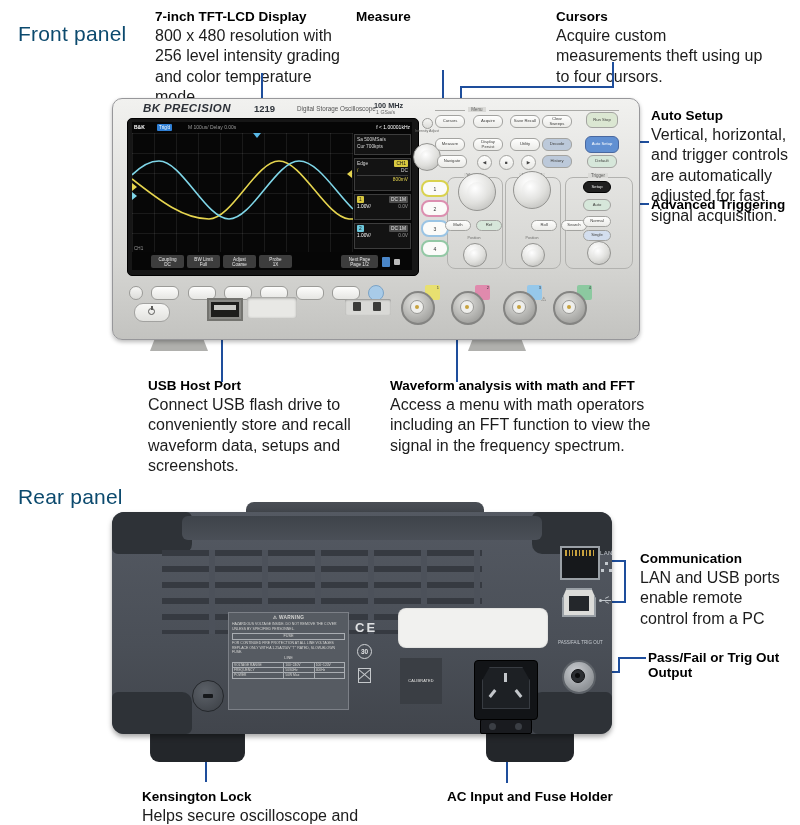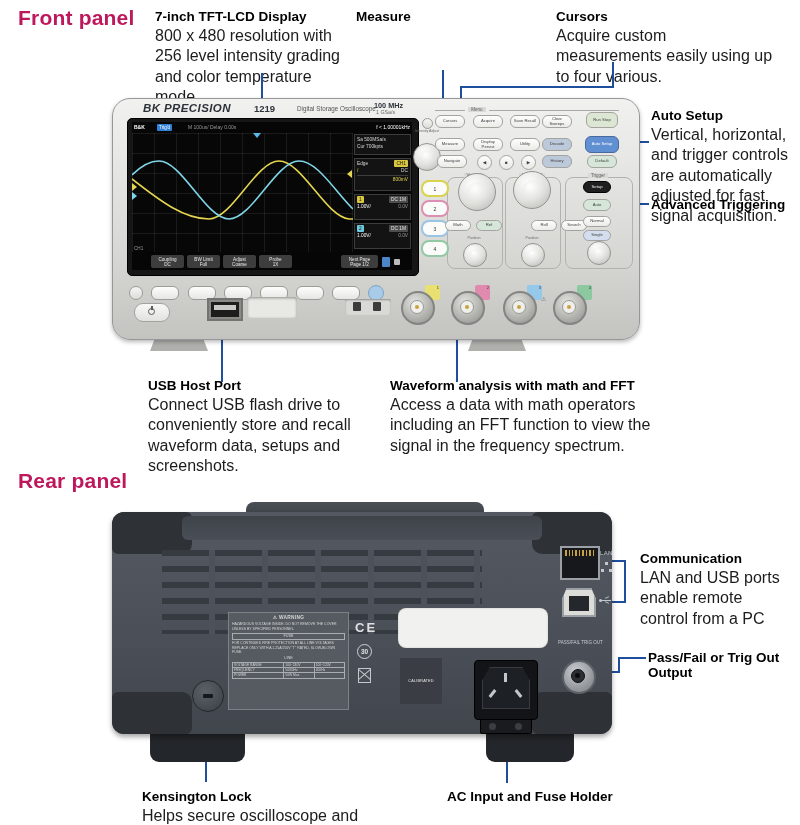--- a/index.html
+++ b/index.html
@@ -1,27 +1,27 @@
 <!DOCTYPE html>
 <html><head>
 <meta charset="utf-8">
 <style>
   html,body{margin:0;padding:0;background:#fff;}
   .page{position:relative;width:800px;height:825px;background:#fff;font-family:"Liberation Sans",sans-serif;overflow:hidden;}
   .abs{position:absolute;}
-  .h1{position:absolute;font-weight:bold;font-size:21px;color:#be185d;letter-spacing:.2px;}
+  .h1{position:absolute;font-weight:normal;font-size:21px;color:#0c4a6e;letter-spacing:.2px;margin-top:16px;}
   .co{position:absolute;}
   .co-t{font-size:13.5px;font-weight:bold;color:#000;line-height:1.12;}
   .co-b{font-size:16px;color:#1c1c1c;line-height:1.27;margin-top:2px;}
   .ln{position:absolute;background:#1e4e9c;}
   .dot{position:absolute;width:7px;height:7px;border-radius:50%;background:#1e4e9c;}
   .tick{position:absolute;background:#222;}
 
   
-  .scope{position:absolute;left:112px;top:98px;width:526px;height:240px;background:linear-gradient(#f1f1ef,#d7d7d4 65%,#c3c3c0);border:1px solid #97979a;border-radius:18px;box-shadow:0 2px 4px rgba(0,0,0,.28);}
+  .scope{position:absolute;left:112px;top:98px;width:526px;height:240px;background:linear-gradient(#f1f1ef,#d7d7d4 65%,#c3c3c0);border:1px solid #97979a;border-radius:10px;box-shadow:0 2px 4px rgba(0,0,0,.28);}
   .brand{position:absolute;font-style:italic;font-weight:bold;font-size:11.5px;color:#2d3138;letter-spacing:.4px;}
   .model{position:absolute;font-weight:bold;font-size:9.5px;color:#2f343b;}
   .tlab{position:absolute;font-size:6.3px;color:#555;}
   .bwlab{position:absolute;font-weight:bold;font-size:7.3px;color:#2f343b;}
   .srlab{position:absolute;font-size:5.3px;color:#666;}
   .bezel{position:absolute;background:#161616;border:1px solid #000;border-radius:5px;}
   .display{position:absolute;background:#060606;overflow:hidden;}
   .sbtxt{position:absolute;font-size:5px;color:#c9c9c9;white-space:nowrap;}
   .trigchip{position:absolute;font-size:4.6px;color:#fff;background:#2f7fd4;border-radius:1px;padding:0 2px;line-height:7px;}
   .wavearea{position:absolute;background-color:#070707;
@@ -130,36 +130,36 @@
 
   <div class="co" style="left:155px;top:9px;width:200px;">
     <div class="co-t">7-inch TFT-LCD Display</div>
     <div class="co-b">800 x 480 resolution with 256 level intensity grading and color temperature mode.</div>
   </div>
   <div class="co" style="left:356px;top:9px;width:196px;">
     <div class="co-t">Measure</div>
   </div>
   <div class="co" style="left:556px;top:9px;width:220px;">
     <div class="co-t">Cursors</div>
-    <div class="co-b">Acquire custom measurements easily using up to four various.</div>
+    <div class="co-b">Acquire custom measurements theft using up to four cursors.</div>
   </div>
   <div class="co" style="left:651px;top:108px;width:146px;">
     <div class="co-t">Auto Setup</div>
     <div class="co-b">Vertical, horizontal, and trigger controls are automatically adjusted for fast signal acquisition.</div>
   </div>
   <div class="co" style="left:651px;top:197px;width:150px;">
     <div class="co-t">Advanced Triggering</div>
   </div>
   <div class="co" style="left:148px;top:378px;width:242px;">
     <div class="co-t">USB Host Port</div>
     <div class="co-b">Connect USB flash drive to conveniently store and recall waveform data, setups and screenshots.</div>
   </div>
   <div class="co" style="left:390px;top:378px;width:300px;">
     <div class="co-t">Waveform analysis with math and FFT</div>
-    <div class="co-b">Access a data with math operators including an FFT function to view the signal in the frequency spectrum.</div>
+    <div class="co-b">Access a menu with math operators including an FFT function to view the signal in the frequency spectrum.</div>
   </div>
   <div class="co" style="left:648px;top:650px;width:150px;">
     <div class="co-t">Pass/Fail or Trig Out Output</div>
   </div>
   <div class="co" style="left:640px;top:551px;width:152px;">
     <div class="co-t">Communication</div>
     <div class="co-b">LAN and USB ports enable remote control from a PC</div>
   </div>
   <div class="co" style="left:142px;top:789px;width:270px;">
     <div class="co-t">Kensington Lock</div>

